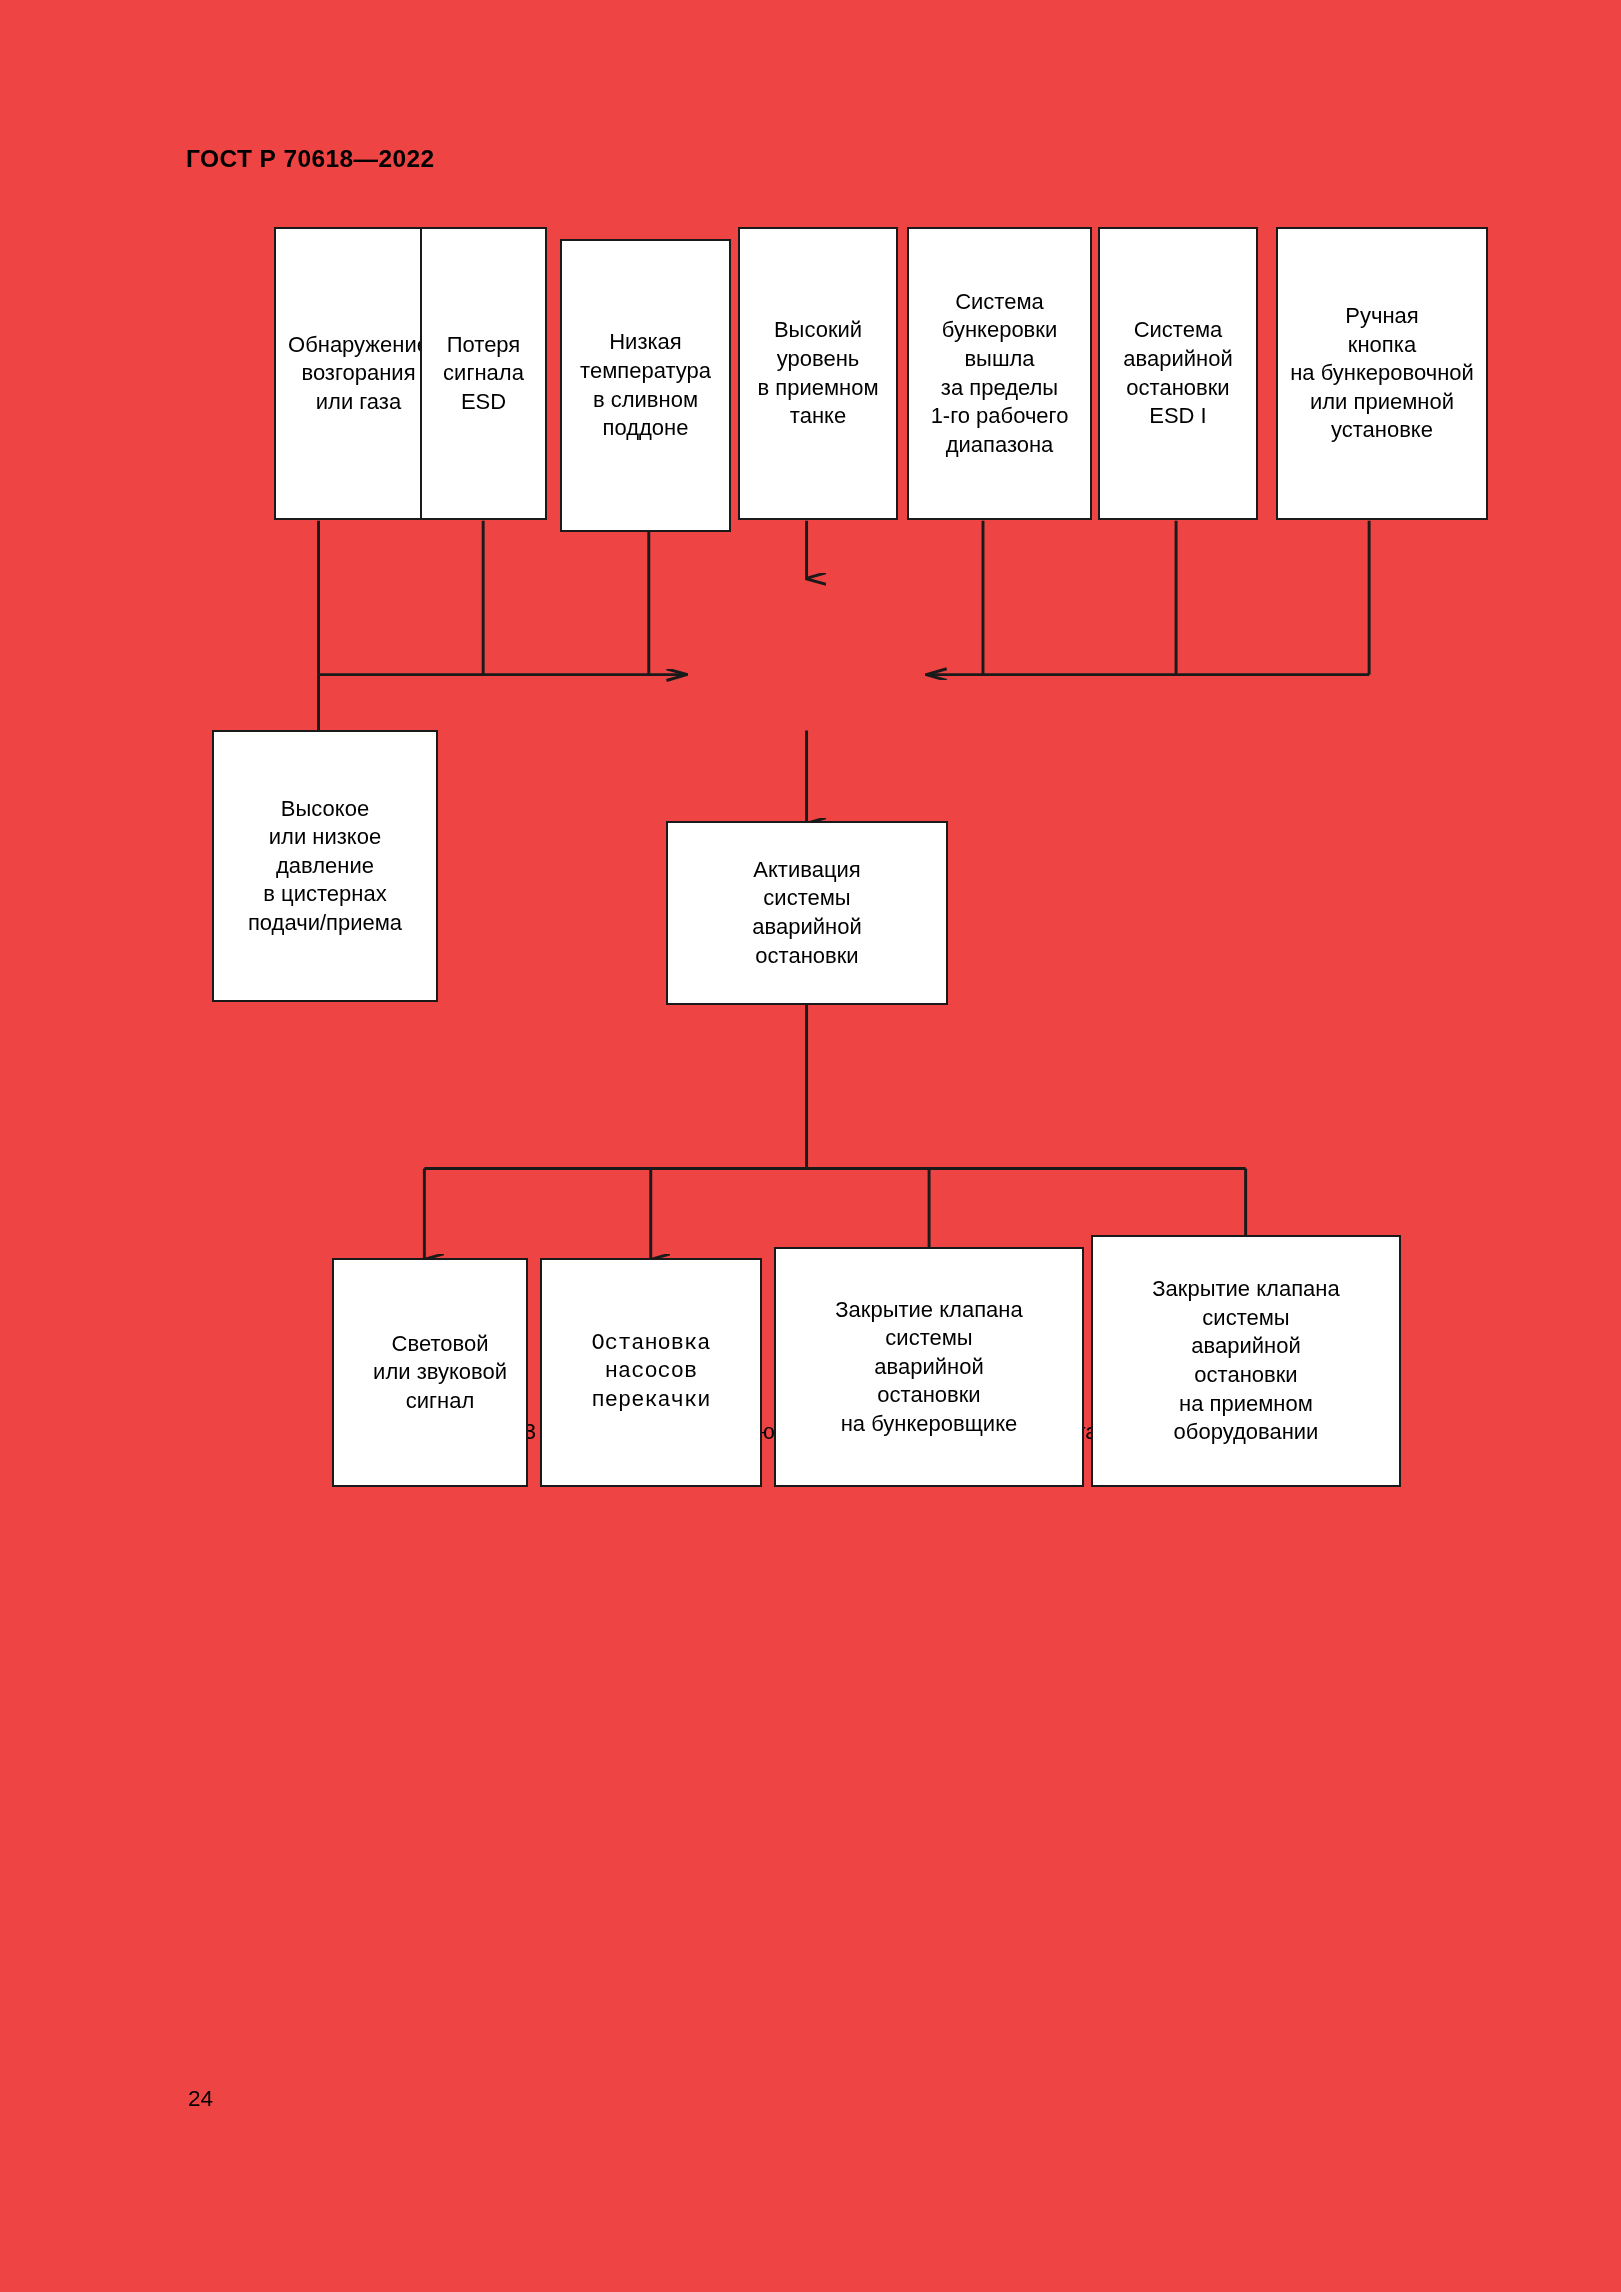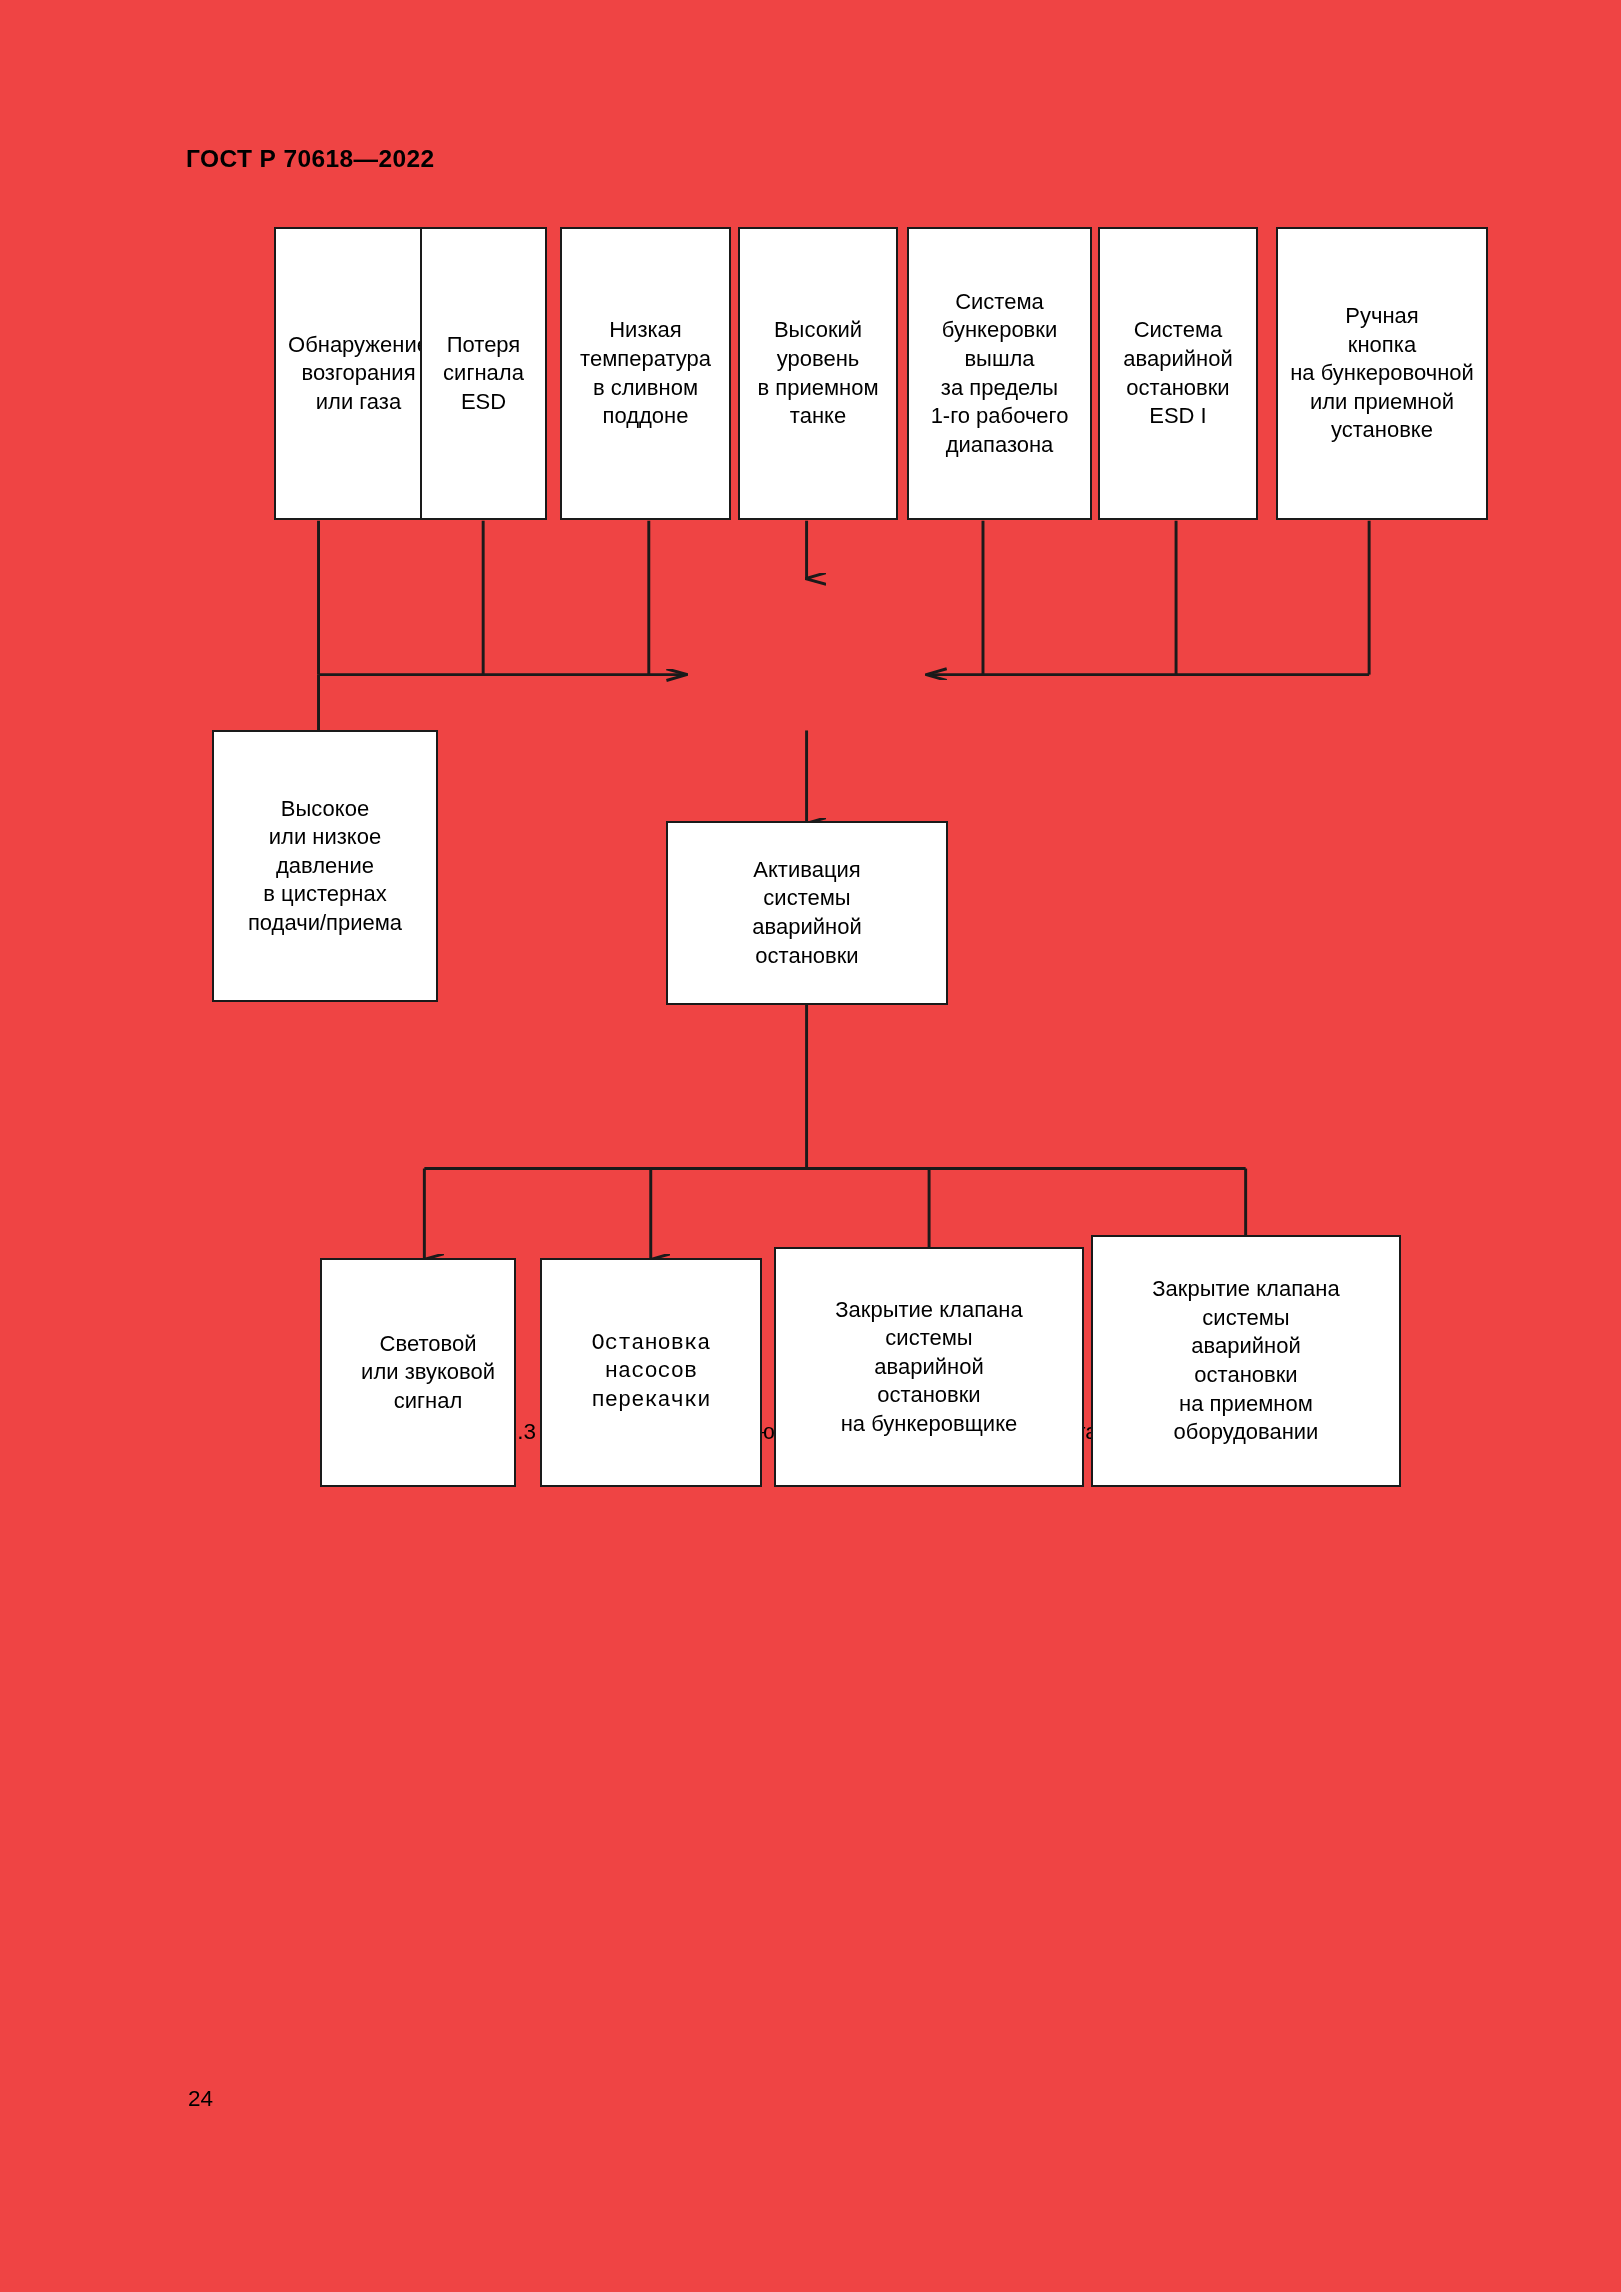--- a/index.html
+++ b/index.html
@@ -131,21 +131,21 @@
   </svg>
 
   <div class="node" style="left:234px; top:227px; width:169px; height:293px;margin-left:40px;">Обнаружение
 возгорания
 или газа</div>
 
   <div class="node" style="left:420px; top:227px; width:127px; height:293px;">Потеря
 сигнала
 ESD</div>
 
-  <div class="node" style="left:560px; top:227px; width:171px; height:293px;">Низкая
+  <div class="node" style="left:560px; top:239px; width:171px; height:293px;">Низкая
 температура
 в сливном
 поддоне</div>
 
   <div class="node" style="left:738px; top:227px; width:160px; height:293px;">Высокий
 уровень
 в приемном
 танке</div>
 
   <div class="node" style="left:907px; top:227px; width:185px; height:293px;">Система
@@ -171,21 +171,21 @@
 или низкое
 давление
 в цистернах
 подачи/приема</div>
 
   <div class="node" style="left:666px; top:821px; width:282px; height:184px;">Активация
 системы
 аварийной
 остановки</div>
 
-  <div class="node" style="left:320px; top:1258px; width:196px; height:229px;padding-left:26px;">Световой
+  <div class="node" style="left:332px; top:1258px; width:196px; height:229px;padding-left:26px;">Световой
 или звуковой
 сигнал</div>
 
   <div class="node" style="left:540px; top:1258px; width:222px; height:229px;font-family:Liberation Mono, monospace;">Остановка
 насосов
 перекачки</div>
 
   <div class="node" style="left:774px; top:1247px; width:310px; height:240px;">Закрытие клапана
 системы
 аварийной

